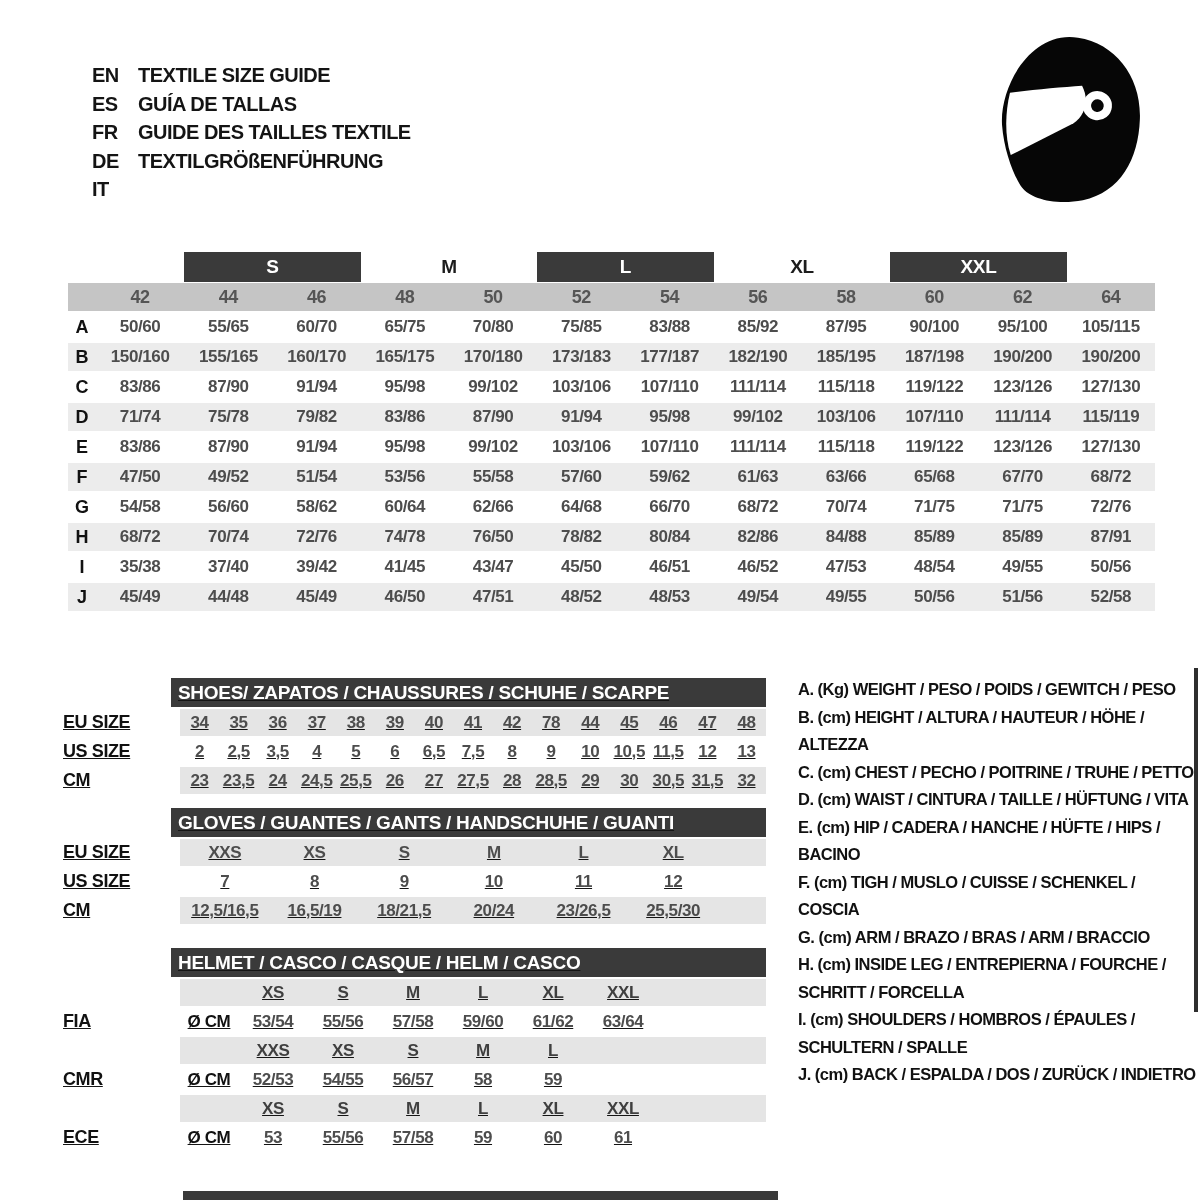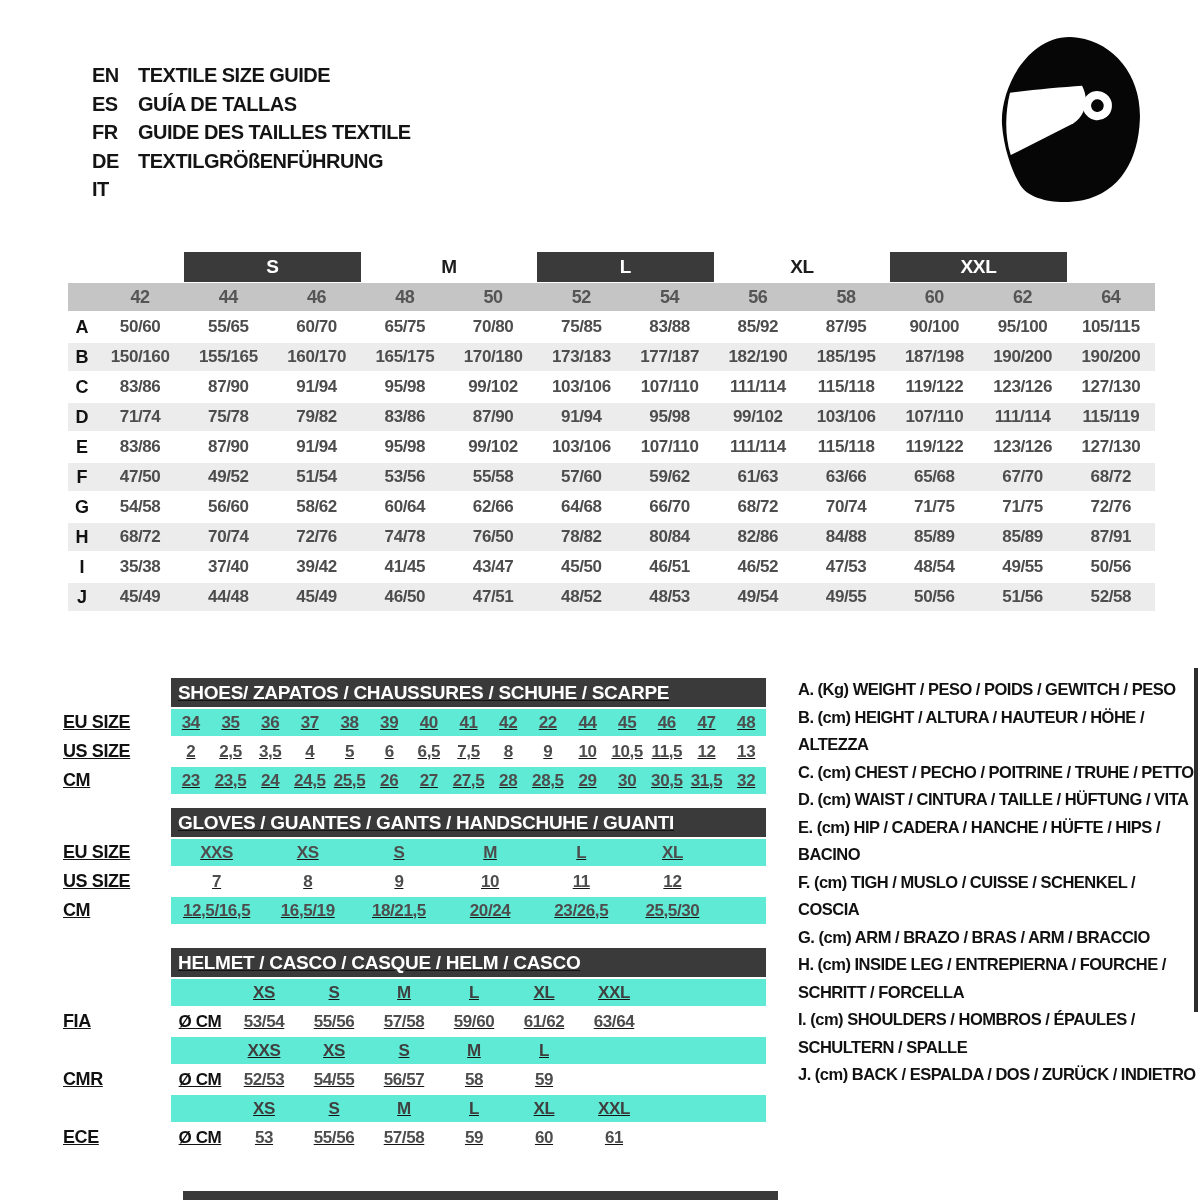--- a/index.html
+++ b/index.html
@@ -29,25 +29,25 @@
   .m-row { height:28px; margin-top:2px; align-items:center; }
   .m-row.alt { background:#ececec; }
   .m-letter { text-align:center; font-size:18px; color:#111; }
   .m-val { text-align:center; font-size:17px; color:#4d4d4d; letter-spacing:-0.4px; }
 
   
   .sub { position:absolute; left:56px; width:710px;text-decoration:underline; }
   .sub-hdr { margin-left:115px; height:29px; background:#3a3a3a; color:#fff;
              display:flex; align-items:center; padding-left:7px;
              font-size:19px; letter-spacing:-0.3px; }
-  .sub-row { display:grid; grid-template-columns:115px 1fr; margin-top:2px; }
+  .sub-row { display:grid; grid-template-columns:115px 1fr; margin-top:2px;gap:9px; }
   .sub-label { display:flex; align-items:center; padding-left:7px;
                font-size:18px; color:#111; letter-spacing:-0.4px; }
   .sub-vals { display:grid; height:27px; align-items:center; }
-  .gray { background:#5eead4; }
+  .gray { background:#e5e5e5; }
   .sub-val { text-align:center; font-size:17px; color:#4d4d4d; letter-spacing:-0.4px; }
   .helm-vals { display:grid; grid-template-columns:58px repeat(6,70px) 1fr;
                height:27px; align-items:center; }
   .helm-cell { text-align:center; font-size:17px; color:#4d4d4d; letter-spacing:-0.4px; }
   .helm-cell.size { color:#3f3f3f; font-size:17px; }
   .helm-cell.unit { color:#111; font-size:17px; }
 
   #shoes-table  { top:678px; }
   #gloves-table { top:808px; }
   #helmet-table { top:948px; }
@@ -287,21 +287,21 @@
           <div class="sub-vals gray" style="grid-template-columns: repeat(15, 1fr);">
             <div class="sub-val">34</div>
             <div class="sub-val">35</div>
             <div class="sub-val">36</div>
             <div class="sub-val">37</div>
             <div class="sub-val">38</div>
             <div class="sub-val">39</div>
             <div class="sub-val">40</div>
             <div class="sub-val">41</div>
             <div class="sub-val">42</div>
-            <div class="sub-val">22</div>
+            <div class="sub-val">78</div>
             <div class="sub-val">44</div>
             <div class="sub-val">45</div>
             <div class="sub-val">46</div>
             <div class="sub-val">47</div>
             <div class="sub-val">48</div>
           </div>
         </div>
         <div class="sub-row">
           <div class="sub-label">US SIZE</div>
           <div class="sub-vals" style="grid-template-columns: repeat(15, 1fr);">

